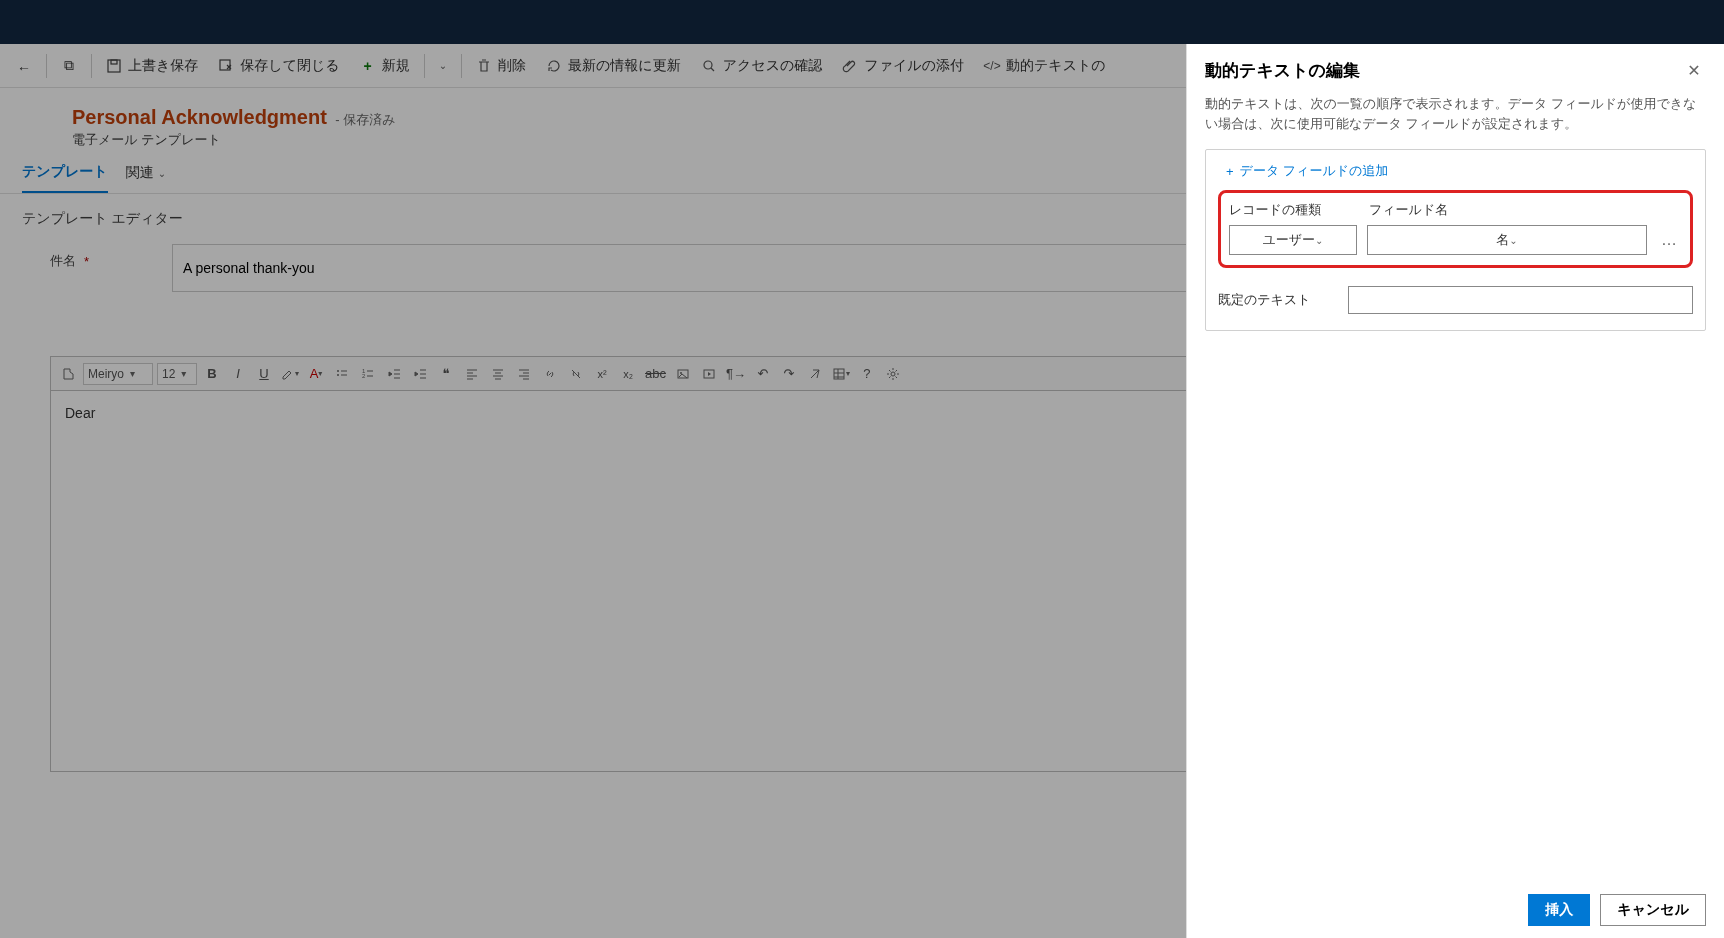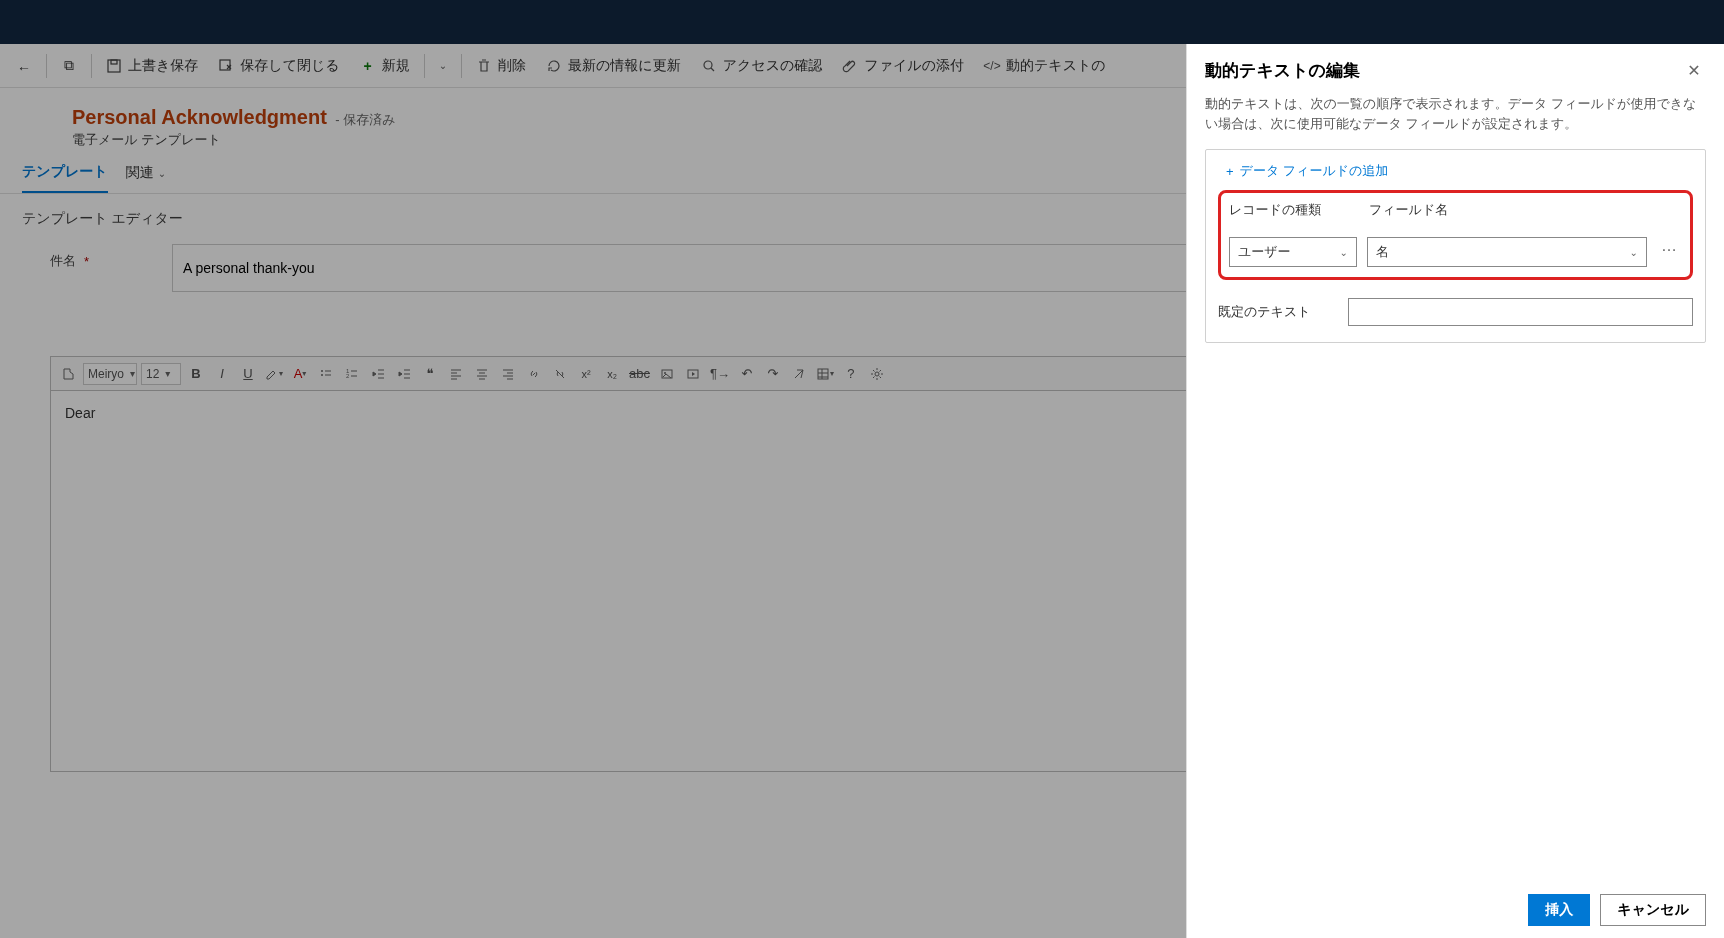--- a/index.html
+++ b/index.html
@@ -36,21 +36,21 @@
 .panel-title { font-size: 17px; font-weight: 600; }
 .panel-close { width: 24px; height: 24px; display: flex; align-items: center; justify-content: center; cursor: pointer; color: #666; font-size: 16px; }
 .panel-desc { font-size: 13px; color: #555; padding: 6px 18px 12px; line-height: 1.5; }
 .panel-body { flex: 1; overflow: auto; padding: 0 18px; }
 .panel-card { border: 1px solid #d0d0d0; border-radius: 2px; padding: 12px 12px 16px; margin-top: 4px; }
 .add-link { color: #0078d4; font-size: 13px; display: flex; align-items: center; gap: 6px; cursor: pointer; padding-left: 8px; margin-bottom: 10px; }
 .highlight-box { border: 3px solid #d22; padding: 8px 8px 10px; border-radius: 8px; }
 .col-labels { display: flex; gap: 12px; font-size: 13px; color: #333; margin-bottom: 6px; }
 .col-labels span:first-child { width: 128px; }
 .dd-row { display: flex; gap: 10px; align-items: center; }
-.dd { height: 30px; border: 1px solid #888; background: #fff; display: flex; align-items: center; justify-content: space-between; padding: 0 8px; font-size: 13px; color: #333; cursor: pointer; margin-top: 12px; }
+.dd { height: 30px; border: 1px solid #888; background: #fff; display: flex; align-items: center; justify-content: center; padding: 0 8px; font-size: 13px; color: #333; cursor: pointer; }
 .dd.rec { width: 128px; }
 .dd.fld { width: 168px; flex: 1; }
 .more { color: #666; padding: 0 4px; cursor: pointer; letter-spacing: 1px; }
 .default-row { display: flex; align-items: center; gap: 12px; margin-top: 18px; }
 .default-row label { font-size: 13px; color: #333; width: 118px; }
 .default-row input { flex: 1; height: 28px; border: 1px solid #888; padding: 0 8px; font-size: 13px; }
 .panel-footer { display: flex; justify-content: flex-end; gap: 10px; padding: 12px 18px; }
 .pbtn { height: 32px; padding: 0 16px; font-size: 14px; border: 1px solid #888; background: #fff; cursor: pointer; display: flex; align-items: center; font-weight: bold; }
 .pbtn.primary { background: #0078d4; border-color: #0078d4; color: #fff; }
 .chev { font-size: 10px; color: #666; }
@@ -170,21 +170,21 @@
     <span class="ico">⋯</span>
   </div>
 
   <div class="editor-frame">
     <div class="editor-toolbar">
       <div class="tb">
           <svg width="14" height="14" viewBox="0 0 14 14">
             <path d="M3 2h6v3l3 2v5H3z" fill="none" stroke="#666" stroke-width="1"></path>
           </svg>
         </div>
-      <div class="sel" style="width:54px">
+      <div class="sel" style="width:70px">
           <span>Meiryo</span>
           <span class="chev">▾</span>
         </div>
       <div class="sel" style="width:40px">
           <span>12</span>
           <span class="chev">▾</span>
         </div>
       <div class="tb" style="font-weight:bold">B</div>
       <div class="tb" style="font-style:italic">I</div>
       <div class="tb" style="text-decoration:underline">U</div>

